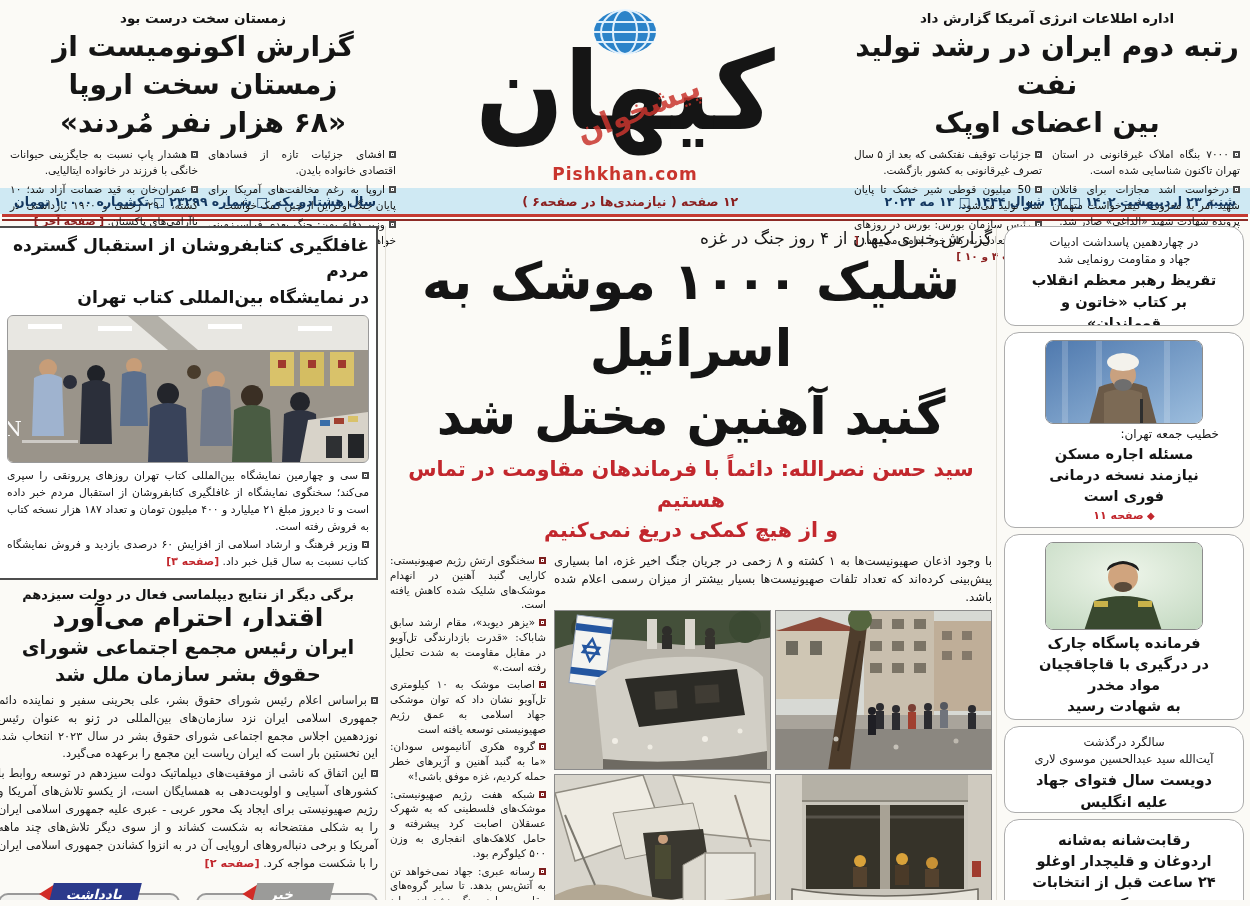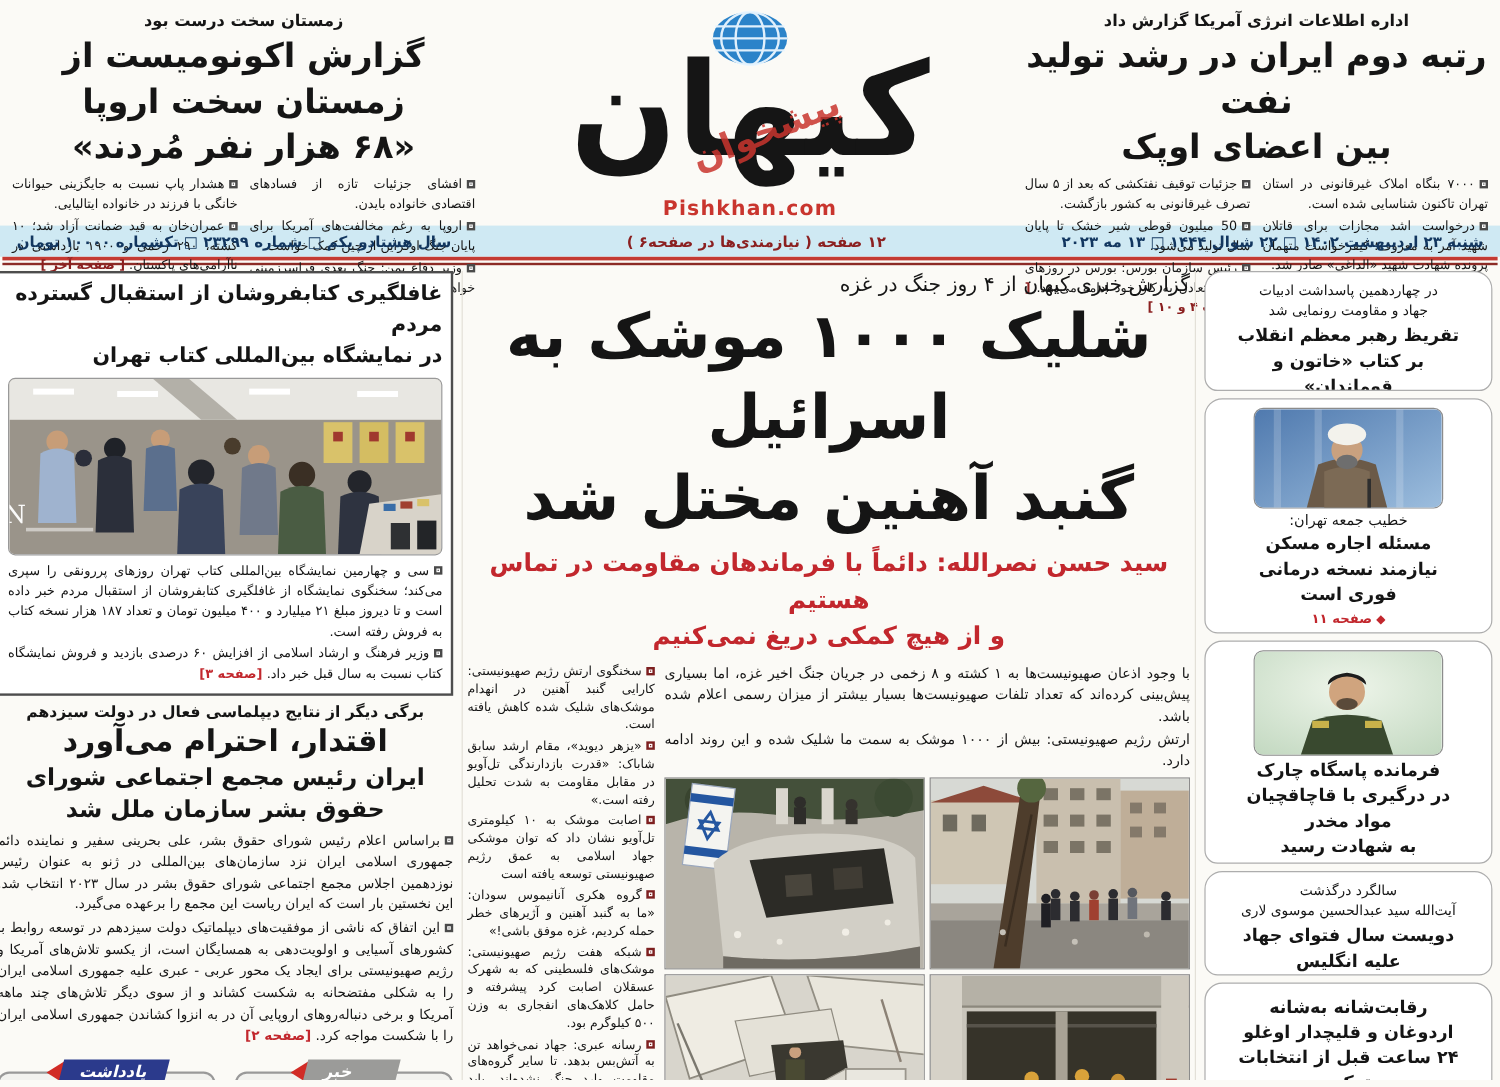--- a/index.html
+++ b/index.html
@@ -40,21 +40,21 @@
   
   .content { display:grid; direction:rtl; grid-template-columns:240px 612px 1fr;
              gap:7px; padding:5px 6px; height:679px; overflow:hidden; }
 
   
   .sidebar { display:flex; flex-direction:column; gap:6px; }
   .sb-box { background:#fff; border:1px solid #adadad; border-radius:15px 15px 11px 11px;
             padding:7px 24px; text-align:center; overflow:hidden; }
   .sb-kicker { font-size:11.5px; line-height:1.45; }
   .sb-headline { font-size:14.6px; font-weight:bold; line-height:1.45; margin-top:2px; }
-  .sb-caption { font-size:12px; margin-top:3px; }
+  .sb-caption { font-size:12px; margin-top:3px;text-align:right; }
   .sb-ref { margin-top:3px; font-size:11px; font-weight:bold; color:#c2272d; }
   .diamond-icon::before { content:"◆ "; color:#c2272d; font-size:10px; }
   .sb-photo { width:158px; height:84px; border:1px solid #8c8c8c; border-radius:8px;
               margin:0 auto; overflow:hidden; }
 
   
   .center-col { padding:0 4px; border-left:1px solid #e3e0d8; border-right:1px solid #e3e0d8; }
   .ms-kicker { text-align:right; font-size:17px; font-weight:normal; margin-top:2px; }
   .ms-headline { text-align:center; font-size:51px; font-weight:bold; line-height:1.32;
                  letter-spacing:-1px; }
@@ -272,21 +272,20 @@
       <div class="ms-subhead">
         <span>سید حسن نصرالله: دائماً با فرماندهان مقاومت در تماس هستیم</span><br>
         <span>و از هیچ کمکی دریغ نمی‌کنیم</span>
       </div>
 
       <div class="story-body">
 
         <div class="story-right">
           <div class="ms-intro">
             <p>با وجود اذعان صهیونیست‌ها به ۱ کشته و ۸ زخمی در جریان جنگ اخیر غزه، اما بسیاری پیش‌بینی کرده‌اند که تعداد تلفات صهیونیست‌ها بسیار بیشتر از میزان رسمی اعلام شده باشد.</p>
-            <p>ارتش رژیم صهیونیستی: بیش از ۱۰۰۰ موشک به سمت ما شلیک شده و این روند ادامه دارد.</p>
           </div>
 
           <div class="gaza-grid">
             <div class="gz">
               <svg width="217" height="160" viewBox="0 0 217 160">
                 <rect width="217" height="160" fill="#b8b4aa"></rect>
                 <path d="M0 0 H217 V26 Q150 40 90 30 Q40 24 0 38 Z" fill="#44503a"></path>
                 <circle cx="30" cy="18" r="14" fill="#39442f"></circle>
                   <circle cx="190" cy="16" r="16" fill="#3c4a33"></circle>
                 <rect x="92" y="8" width="10" height="30" fill="#d9d6cd"></rect>

